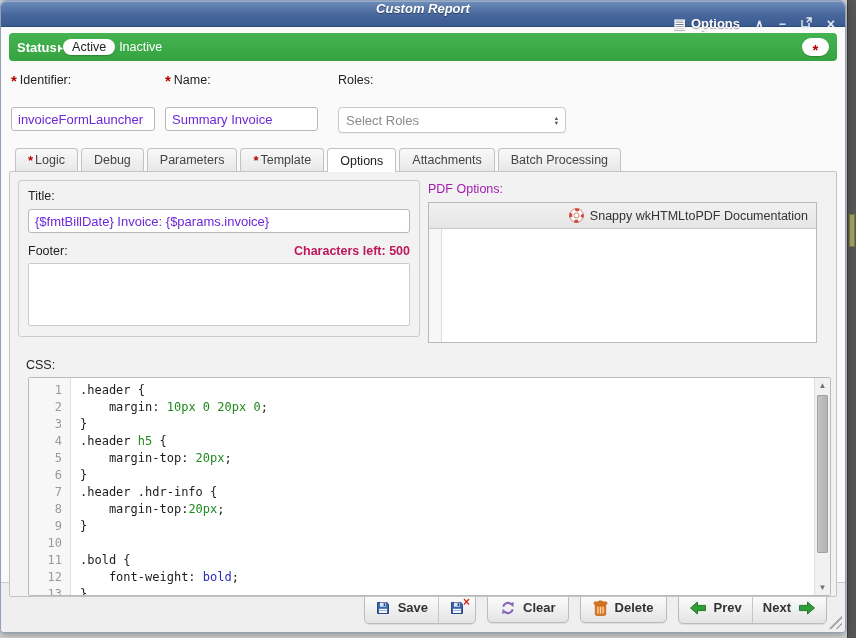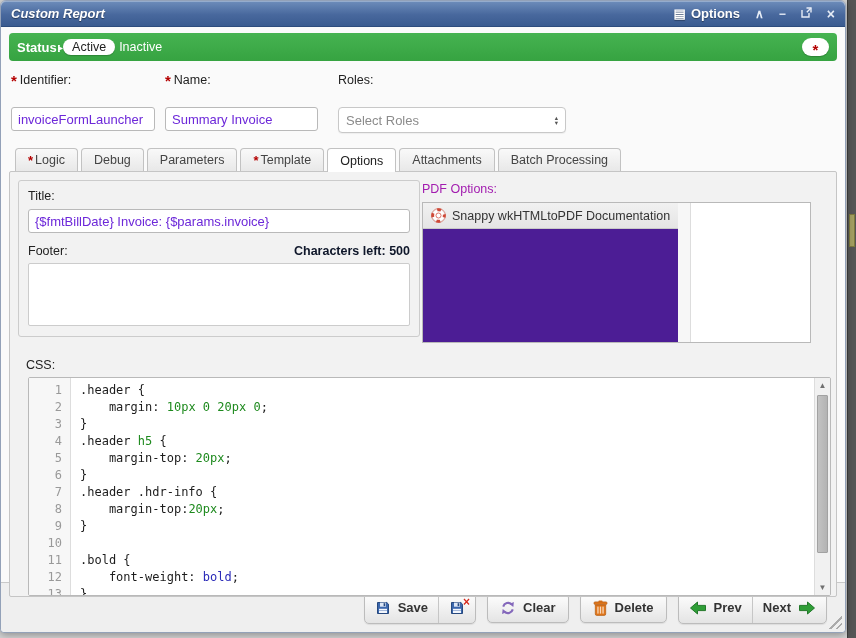--- a/index.html
+++ b/index.html
@@ -17,21 +17,21 @@
     background:#fafafa; border:1px solid #93a1b8; border-radius:6px 6px 4px 4px;
     box-shadow:0 2px 8px rgba(0,0,0,.35);
   }
 
   
   .titlebar {
     height:26px; border-radius:5px 5px 0 0;
     background:linear-gradient(#6e8dbb, #48689d 55%, #3a5b90);
     border-bottom:1px solid #2d4c7d;
     box-shadow:inset 0 1px 0 rgba(255,255,255,.28);
-    display:flex; align-items:center; padding:0 10px; color:#fff;
+    display:flex; align-items:center; padding:0 10px; color:#fff;flex-direction:column;
   }
   .tb-title { font-size:13px; font-weight:bold; font-style:italic; text-shadow:0 1px 1px rgba(0,0,0,.45); }
   .tb-right { margin-left:auto; display:flex; align-items:center; gap:15px; }
   .tb-options { display:flex; align-items:center; gap:5px; font-size:13px; font-weight:bold; cursor:pointer; text-shadow:0 1px 1px rgba(0,0,0,.4); }
   .tb-ico { font-size:12px; color:#e6ecf6; font-weight:bold; cursor:pointer; line-height:1; }
 
   
   .statusbar {
     margin:6px 8px 8px; height:28px; border-radius:4px;
     background:linear-gradient(#46b351,#36a341);
@@ -76,37 +76,37 @@
     border-radius:4px 4px 0 0; font-size:12.5px; color:#444; cursor:pointer; position:relative; top:1px;
   }
   .tab .req { font-size:13px; top:1px; }
   .tab.active { background:#fff; color:#222; height:24px; z-index:3; }
 
   
   .panel {
     margin:0 8px; border:1px solid #c5c5c5; border-radius:2px; background:#f2f2f2;
     height:426px; padding:8px 5px 8px 8px; position:relative; z-index:1;
   }
-  .top-row { display:flex; gap:2px; }
+  .top-row { display:flex; gap:8px; }
 
   .left-box {
     width:402px; height:157px; border:1px solid #ccc; border-radius:3px;
     padding:8px 9px; background:#f2f2f2;
   }
   .box-label { font-size:12.5px; color:#222; margin-bottom:6px; }
   .footer-row { display:flex; justify-content:space-between; align-items:baseline; margin-top:11px; }
-  .chars-left { color:#0f172a; font-weight:bold; font-size:12.5px; }
+  .chars-left { color:#be185d; font-weight:bold; font-size:12.5px; }
   .footer-ta {
     width:100%; height:63px; margin-top:5px; border:1px solid #ccc; border-radius:2px;
     background:#fff; resize:none; font-family:"Liberation Sans",sans-serif; font-size:13px;
   }
 
   .right-col { width:389px; }
   .pdf-label { font-size:12.5px; color:#a21caf; margin:2px 0 6px; }
-  .pdf-box { border:1px solid #b9b9b9; height:141px; display:flex; flex-direction:row; background:#4c1d95; }
+  .pdf-box { border:1px solid #b9b9b9; height:141px; display:flex; flex-direction:column; background:#4c1d95; }
   .pdf-header {
     height:26px; background:linear-gradient(#f1f1f1,#e5e5e5); border-bottom:1px solid #c9c9c9;
     display:flex; align-items:center; justify-content:flex-end; gap:6px; padding:0 8px;
     font-size:12.5px; color:#333; cursor:pointer;
   }
   .pdf-content { flex:1; display:flex; }
   .pdf-gutter { width:13px; background:#f7f7f7; border-right:1px solid #ddd; }
   .pdf-area { flex:1; background:#fff; }
 
   .css-label { font-size:12.5px; color:#222; margin:15px 0 5px 8px; }

